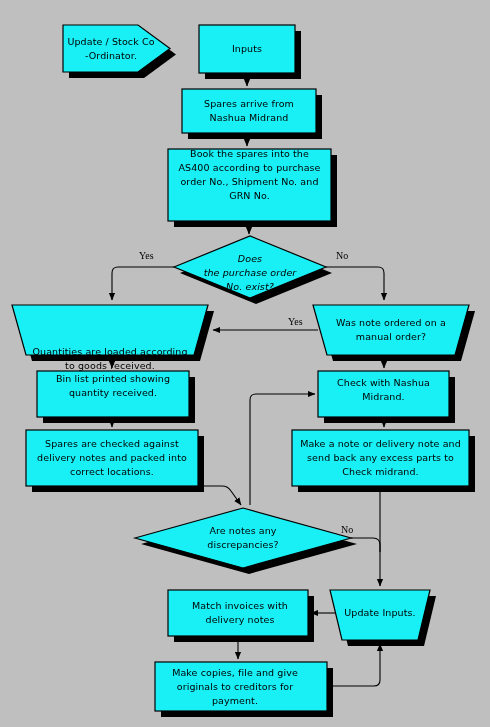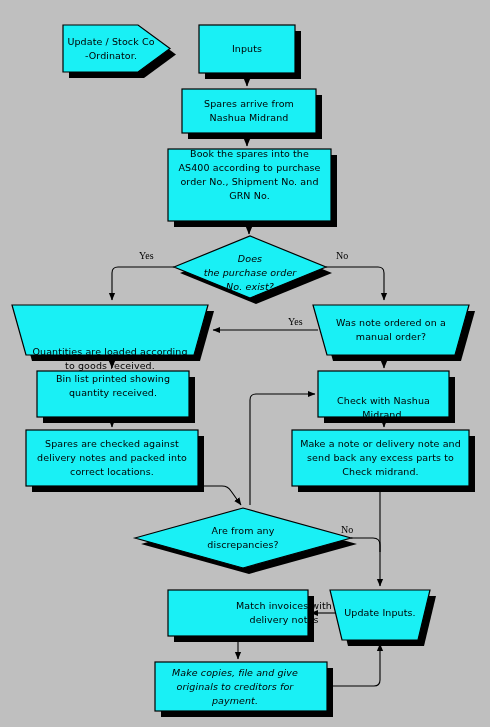--- a/index.html
+++ b/index.html
@@ -164,40 +164,40 @@
 
 <div class="node-text" style="left:22px; top:305px; width:176px; height:50px;margin-top:29px;">Quantities are loaded according
 to goods received.</div>
 
 <div class="node-text" style="left:322px; top:305px; width:138px; height:50px;">Was note ordered on a
 manual order?</div>
 
 <div class="node-text" style="left:37px; top:371px; width:152px; height:30px;">Bin list printed showing
 quantity received.</div>
 
-<div class="node-text" style="left:318px; top:385px; width:131px; height:46px;">Check with Nashua
+<div class="node-text" style="left:318px; top:367px; width:131px; height:46px;">Check with Nashua
 Midrand.</div>
 
 <div class="node-text" style="left:26px; top:430px; width:172px; height:56px;text-align:center;">Spares are checked against
 delivery notes and packed into
 correct locations.</div>
 
 <div class="node-text" style="left:292px; top:430px; width:177px; height:56px;">Make a note or delivery note and
 send back any excess parts to
 Check midrand.</div>
 
-<div class="node-text" style="left:163px; top:512px; width:160px; height:52px;">Are from any
+<div class="node-text" style="left:163px; top:512px; width:160px; height:52px;">Are notes any
 discrepancies?</div>
 
-<div class="node-text" style="left:168px; top:590px; width:144px; height:46px;padding-left:44px;">Match invoices with
+<div class="node-text" style="left:168px; top:590px; width:144px; height:46px;">Match invoices with
 delivery notes</div>
 
 <div class="node-text" style="left:336px; top:590px; width:88px; height:46px;">Update Inputs.</div>
 
-<div class="node-text" style="left:155px; top:662px; width:160px; height:49px;font-style:italic;">Make copies, file and give
+<div class="node-text" style="left:155px; top:662px; width:160px; height:49px;">Make copies, file and give
 originals to creditors for payment.</div>
 
 <div class="edge-label" style="left:139px; top:250px;">Yes</div>
 <div class="edge-label" style="left:336px; top:250px;">No</div>
 <div class="edge-label" style="left:288px; top:316px;">Yes</div>
 <div class="edge-label" style="left:341px; top:524px;">No</div>
 
 <div class="hit" style="left:63px;  top:25px;  width:107px; height:47px;"></div>
 <div class="hit" style="left:199px; top:25px;  width:96px;  height:48px;"></div>
 <div class="hit" style="left:182px; top:89px;  width:134px; height:44px;"></div>

